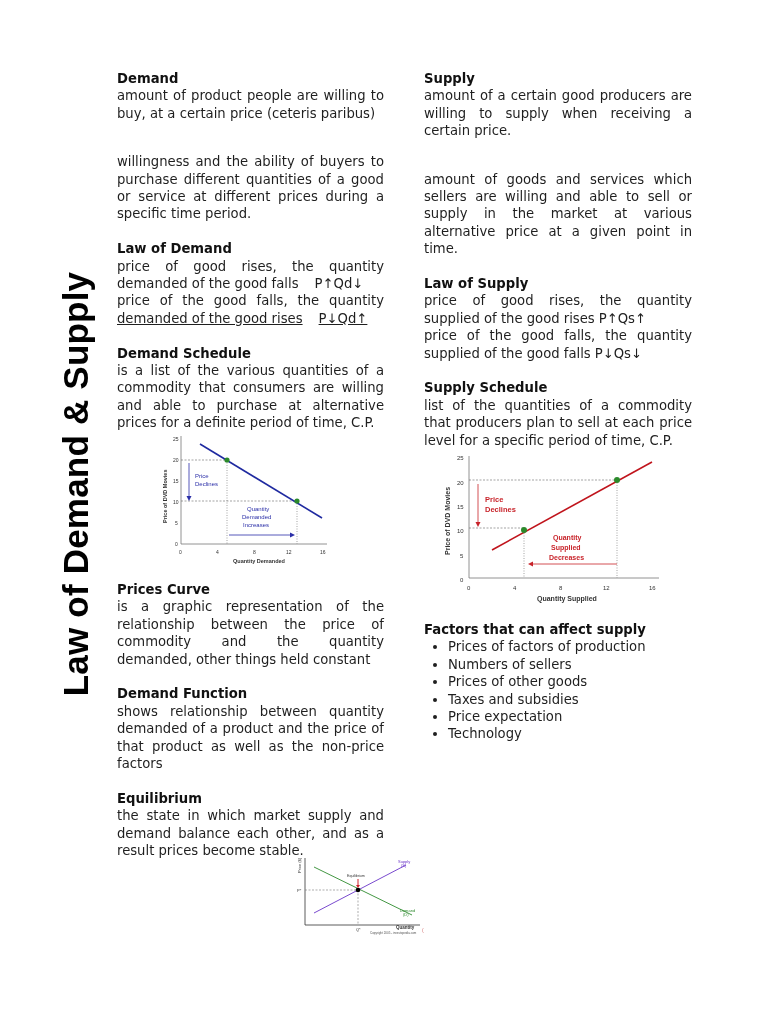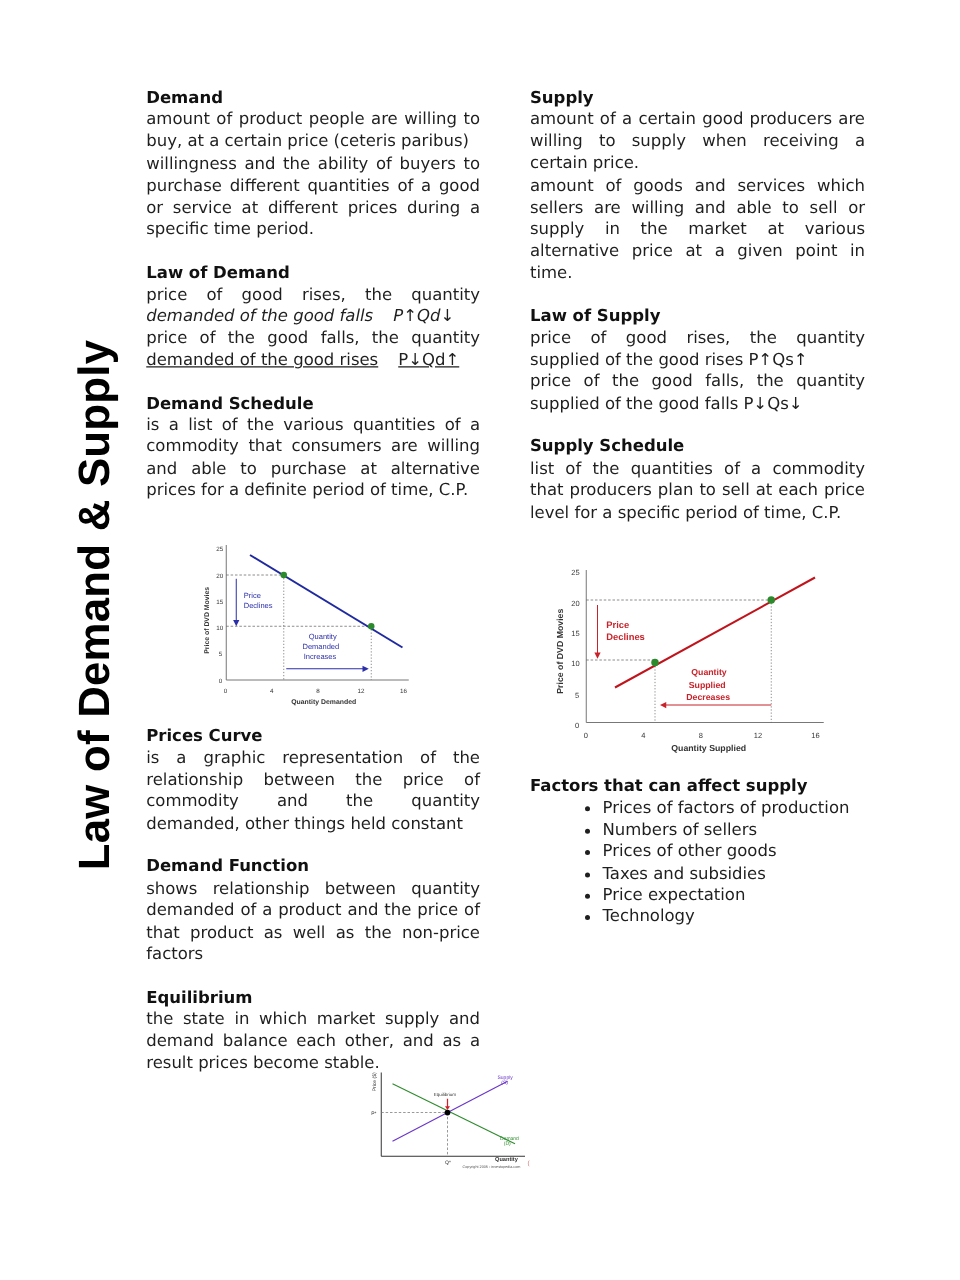--- a/index.html
+++ b/index.html
@@ -12,45 +12,45 @@
     transform: translate(-50%, -50%) rotate(-90deg);
     white-space: nowrap; font-family: "Liberation Sans", sans-serif;
     font-weight: bold; font-size: 35px; color: #000; letter-spacing: 0.2px;
   }
   .col { position: absolute; font-size: 13.2px; line-height: 17.4px; }
   .col.left { left: 117px; top: 70px; width: 267px; }
   .col.right { left: 424px; top: 70px; width: 268px; }
   .section { margin-bottom: 17.4px; }
   .section h3 { margin: 0; font-size: 13.2px; line-height: 17.4px; font-weight: bold; color: #111; }
   .section p { margin: 0; text-align: justify; text-align-last: left; }
-  .section p + p { margin-top: 1px; }
+  .section p + p { margin-top: 31px; }
   .line { display: block; text-align: justify; text-align-last: justify; }
   .sym { margin-left: 16px; }
   .sym.tight { margin-left: 4px; }
   .chart { position: absolute; }
   ul.factors { margin: 0; padding-left: 24px; list-style: disc; }
-  ul.factors li { padding-left: 0px; margin-left: 34px; }
+  ul.factors li { padding-left: 0px; }
   svg text { font-family: "Liberation Sans", sans-serif; }
 </style>
 </head>
 <body>
 
 <div class="side-title">Law of Demand &amp; Supply</div>
 
 <div class="col left">
   <div class="section">
     <h3>Demand</h3>
     <p>amount of product people are willing to buy, at a certain price (ceteris paribus)</p>
     <p>willingness and the ability of buyers to purchase different quantities of a good or service at different prices during a specific time period.</p>
   </div>
 
   <div class="section">
     <h3>Law of Demand</h3>
     <span class="line">price of good rises, the quantity</span>
-    <span style="display:block;font-style:italic;"><span>demanded of the good falls</span><span class="sym">P↑Qd↓</span></span>
+    <span style="display:block;"><span>demanded of the good falls</span><span class="sym">P↑Qd↓</span></span>
     <span class="line">price of the good falls, the quantity</span>
     <span style="display:block;text-decoration:underline;"><span>demanded of the good rises</span><span class="sym">P↓Qd↑</span></span>
   </div>
 
   <div class="section">
     <h3>Demand Schedule</h3>
     <p>is a list of the various quantities of a commodity that consumers are willing and able to purchase at alternative prices for a definite period of time, C.P.</p>
   </div>
 </div>
 

